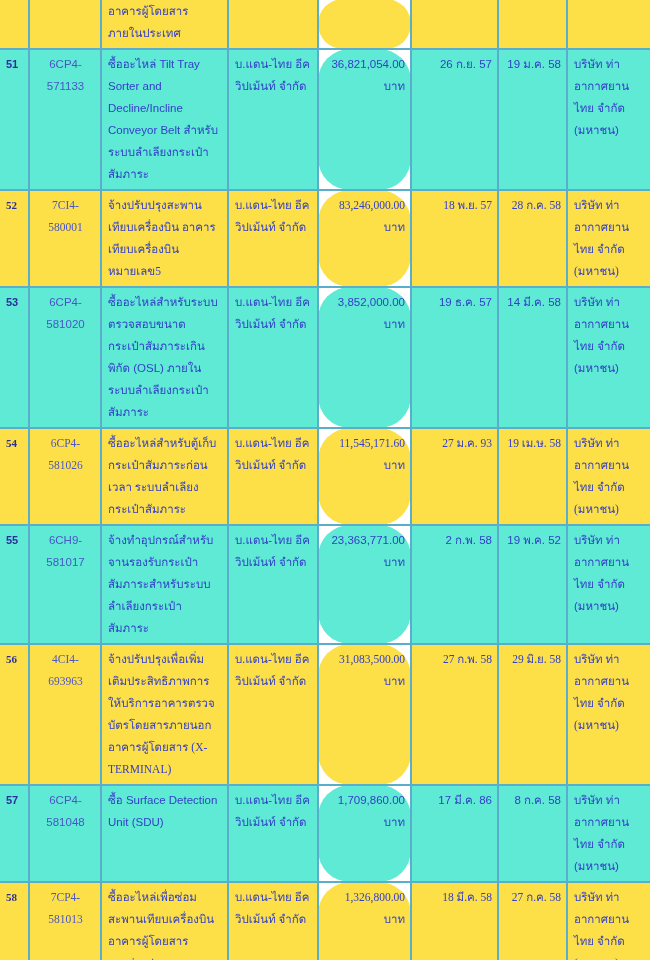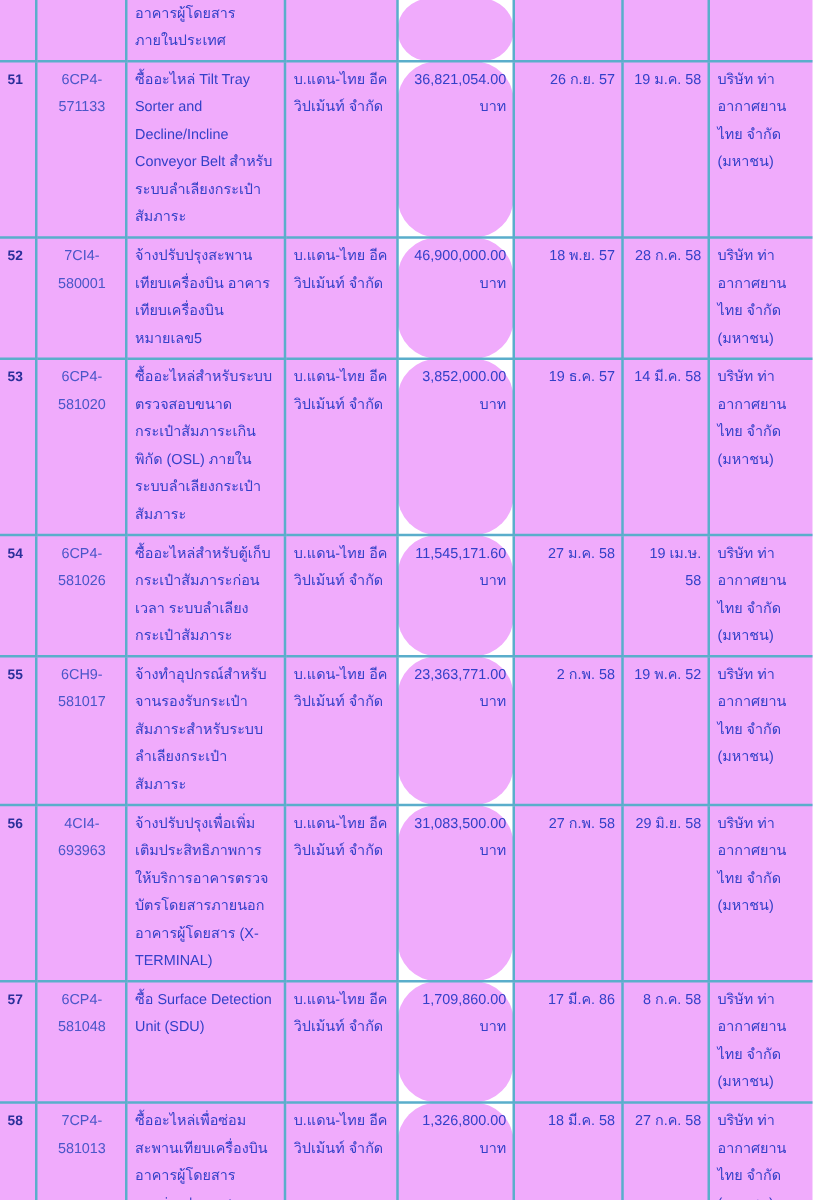--- a/index.html
+++ b/index.html
@@ -12,22 +12,22 @@
     font-family: "Liberation Sans", "DejaVu Sans", sans-serif;
     font-size: 11.5px;
     color: #3340c8;
   }
   table.procure td {
     border: 2px solid #5aaecb;
     vertical-align: top;
     padding: 3px 5px 4px 6px;
     line-height: 22px;
   }
-  tr.shaded td { background: #f0abfc; }
-  tr.plain td { background: #f0abfc; }
+  tr.shaded td { background: #fde047; font-family: Liberation Serif, serif; }
+  tr.plain td { background: #5eead4; }
   td.c-no { text-align: left; font-weight: bold; color: #2a2f9a; font-size: 11px; padding-left: 7px; }
   td.c-code { text-align: center; color: #4a56c8; margin-top: 36px; }
   td.c-desc { }
   td.c-vendor { }
   td.c-amount { text-align: right; padding-right: 8px; border-radius: 32px; }
   td.c-date1, td.c-date2 { text-align: right; }
   td.c-buyer { }
   .cell-text { display: block; }
 </style>
 </head>
@@ -107,21 +107,21 @@
     <td class="c-code">
           <span class="cell-text">7CI4-580001</span>
         </td>
     <td class="c-desc">
           <span class="cell-text">จ้างปรับปรุงสะพานเทียบเครื่องบิน อาคารเทียบเครื่องบินหมายเลข5</span>
         </td>
     <td class="c-vendor">
           <span class="cell-text">บ.แดน-ไทย อีควิปเม้นท์ จำกัด</span>
         </td>
     <td class="c-amount">
-          <span class="cell-text">46,900,000.00 บาท</span>
+          <span class="cell-text">83,246,000.00 บาท</span>
         </td>
     <td class="c-date1">
           <span class="cell-text">18 พ.ย. 57</span>
         </td>
     <td class="c-date2">
           <span class="cell-text">28 ก.ค. 58</span>
         </td>
     <td class="c-buyer">
           <span class="cell-text">บริษัท ท่าอากาศยานไทย จำกัด (มหาชน)</span>
         </td>
@@ -164,21 +164,21 @@
     <td class="c-desc">
           <span class="cell-text">ซื้ออะไหล่สำหรับตู้เก็บกระเป๋าสัมภาระก่อนเวลา ระบบลำเลียงกระเป๋าสัมภาระ</span>
         </td>
     <td class="c-vendor">
           <span class="cell-text">บ.แดน-ไทย อีควิปเม้นท์ จำกัด</span>
         </td>
     <td class="c-amount">
           <span class="cell-text">11,545,171.60 บาท</span>
         </td>
     <td class="c-date1">
-          <span class="cell-text">27 ม.ค. 58</span>
+          <span class="cell-text">27 ม.ค. 93</span>
         </td>
     <td class="c-date2">
           <span class="cell-text">19 เม.ษ. 58</span>
         </td>
     <td class="c-buyer">
           <span class="cell-text">บริษัท ท่าอากาศยานไทย จำกัด (มหาชน)</span>
         </td>
   </tr>
 
   <tr class="plain" style="height: 88px;">

